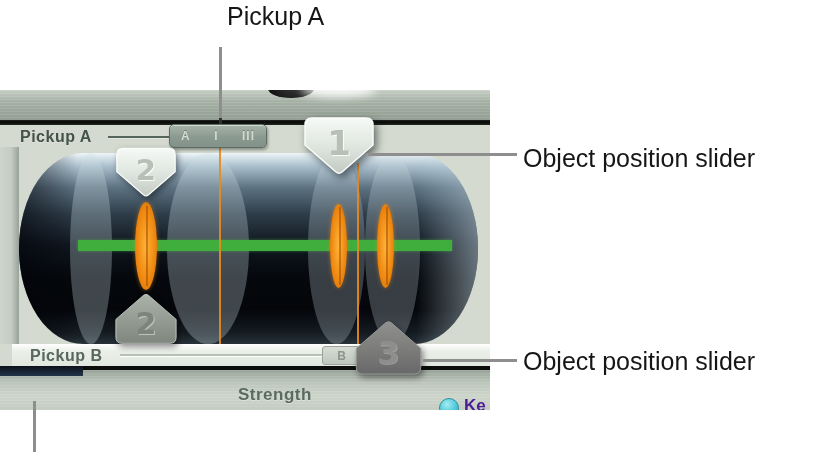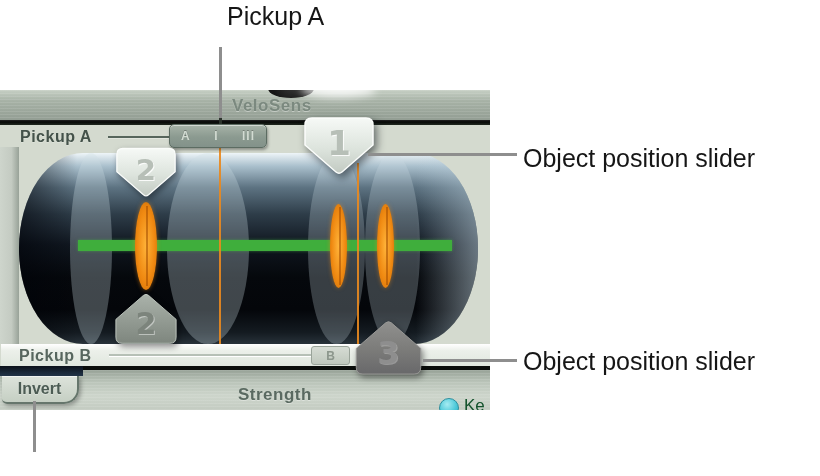--- a/index.html
+++ b/index.html
@@ -74,21 +74,21 @@
   .marker svg{display:block;width:100%;height:100%;overflow:visible;}
   .marker text{font-family:"DejaVu Sans",sans-serif;font-weight:bold;font-size:34px;text-anchor:middle;}
   .m-light text{fill:#b7bfb7;text-shadow:1px 1px 0 rgba(255,255,255,.85);}
   .m-mid text{fill:#7c847c;text-shadow:1px 1px 0 rgba(255,255,255,.45);}
   .m-dark text{fill:#8e8e8e;text-shadow:1px 1px 0 rgba(255,255,255,.28);}
   .m1{left:304px;top:27px;width:70px;height:58px;filter:drop-shadow(3px 4px 4px rgba(8,14,20,.55));}
   .m2t{left:116px;top:56px;width:60px;height:53px;filter:drop-shadow(2px 3px 3px rgba(8,14,20,.5));}
   .m2b{left:115px;top:202px;width:62px;height:53px;filter:drop-shadow(2px 3px 3px rgba(0,0,0,.45));}
   .m3{left:352px;top:230px;width:73px;height:55px;filter:drop-shadow(2px 3px 3px rgba(0,0,0,.45));}
   
-  .row-b{position:absolute;left:1px;top:254px;width:490px;height:22px;z-index:4;
+  .row-b{position:absolute;left:12px;top:254px;width:490px;height:22px;z-index:4;
     background:linear-gradient(180deg,#ffffff,#ecf0ea 30%,#e0e7de);border-bottom:1px solid #aab4aa;}
   .pickup-b-label{position:absolute;left:18px;top:3px;font-size:16px;font-weight:bold;color:#57665e;letter-spacing:.5px;}
   .groove-b{position:absolute;left:108px;top:10px;width:202px;height:2px;background:#b6c0b6;box-shadow:0 1px 0 #fff;}
   .b-handle{position:absolute;left:310px;top:2px;width:39px;height:19px;z-index:5;
     border:1px solid #9aa49a;border-radius:3px;box-sizing:border-box;
     background:linear-gradient(180deg,#d6dcd4,#bfc8bd);
     display:flex;align-items:center;justify-content:center;}
   .b-handle span{font-size:12px;font-weight:bold;color:#8c968c;}
   .blackline-b{position:absolute;left:0;top:276px;width:490px;height:4px;background:#0a0d0a;z-index:4;}
   .navy-bar{position:absolute;left:0;top:276px;width:83px;height:10px;background:linear-gradient(180deg,#0b111a,#23354a);z-index:5;}
@@ -101,21 +101,21 @@
     border:2px solid #66766c;border-top:none;border-left:none;border-radius:0 0 15px 5px;box-sizing:border-box;
     background:linear-gradient(180deg,#dde3db,#c5cfc3);
     box-shadow:2px 2px 4px rgba(0,0,0,.3),inset 0 1px 0 rgba(255,255,255,.6);
     display:flex;align-items:center;justify-content:center;}
   .invert-btn span{font-size:16px;font-weight:bold;color:#4c5c54;text-shadow:0 1px 0 rgba(255,255,255,.3);}
   .strength{position:absolute;left:238px;top:295px;font-size:17px;font-weight:bold;color:#5a6a61;
     text-shadow:0 1px 0 rgba(255,255,255,.3);letter-spacing:.5px;z-index:4;}
   .key-led{position:absolute;left:439px;top:308px;width:20px;height:20px;border-radius:50%;z-index:6;
     border:1px solid #2c8f9e;box-sizing:border-box;
     background:radial-gradient(circle at 40% 30%,#a5ecf2,var(--key-teal,#4cc8d8) 55%,#2fa9bc);}
-  .key-label{position:absolute;left:464px;top:306px;font-size:17px;font-weight:normal;color:#14532d;z-index:4;}
+  .key-label{position:absolute;left:464px;top:306px;font-size:17px;font-weight:bold;color:#4c1d95;z-index:4;}
 </style>
 </head>
 <body>
 
 <div id="canvas">
 
   <svg width="0" height="0" style="position:absolute">
     <defs>
       <linearGradient id="gLight" x1="0" y1="0" x2="0" y2="1">
         <stop offset="0" stop-color="#f6f9f6"></stop>
@@ -133,21 +133,20 @@
           <stop offset="1" stop-color="#68686a"></stop>
       </linearGradient>
     </defs>
   </svg>
 
   <div id="ui">
 
     <div class="header">
       <div class="knob-arc"></div>
       <div class="header-glow"></div>
-      <div class="velosens">VeloSens</div>
     </div>
     <div class="blackline-a"></div>
 
     <div class="row-a">
       <div class="pickup-a-label">Pickup A</div>
       <div class="groove-a"></div>
     </div>
 
     <div class="well">
       <div class="left-strip"></div>
@@ -205,23 +204,20 @@
       <div class="groove-b"></div>
       <div class="b-handle">
         <span>B</span>
       </div>
     </div>
 
     <div class="blackline-b"></div>
     <div class="navy-bar"></div>
 
     <div class="bottom-bar"></div>
-    <div class="invert-btn">
-      <span>Invert</span>
-    </div>
     <div class="strength">Strength</div>
     <div class="key-led"></div>
     <div class="key-label">Ke</div>
   </div>
 
   <div class="callout-text" style="left:227px;top:2px;">
     <div>Pickup A</div>
   </div>
   <div class="callout-line" style="left:219px;top:47px;width:3px;height:77px;"></div>
 

